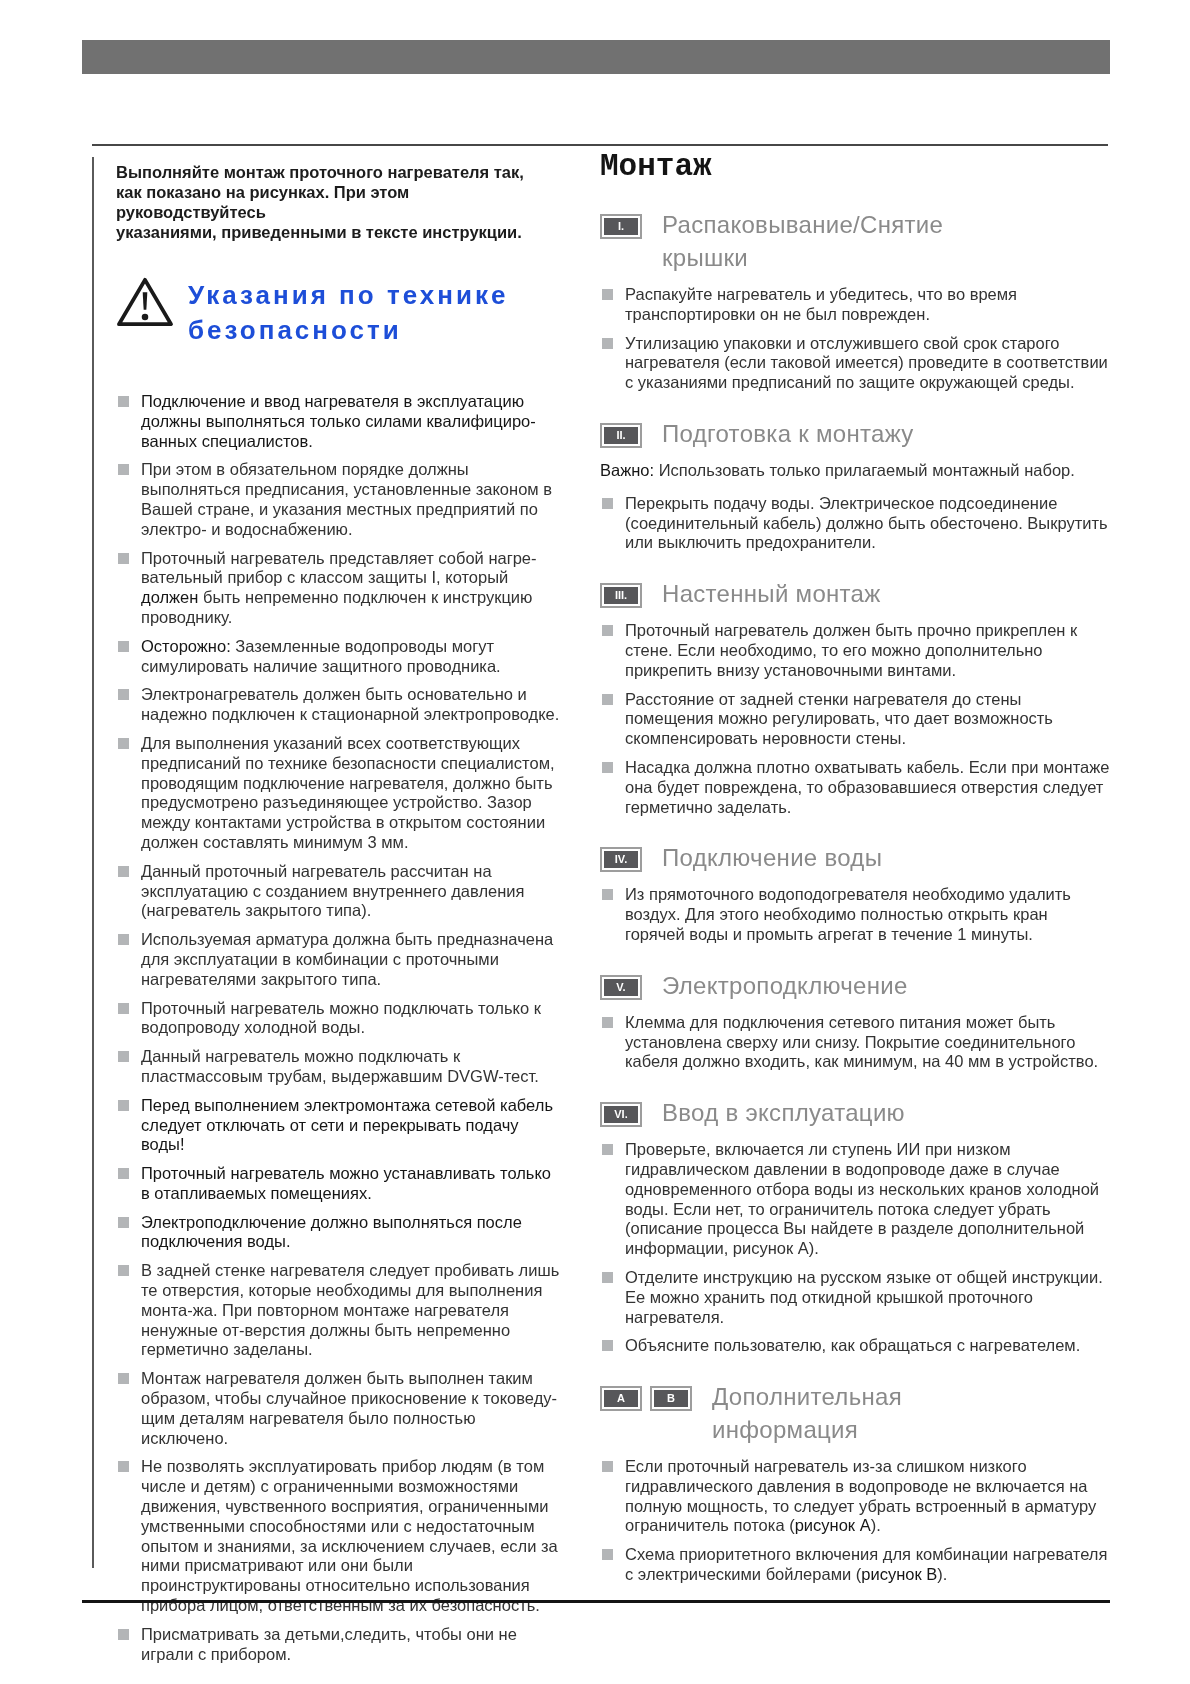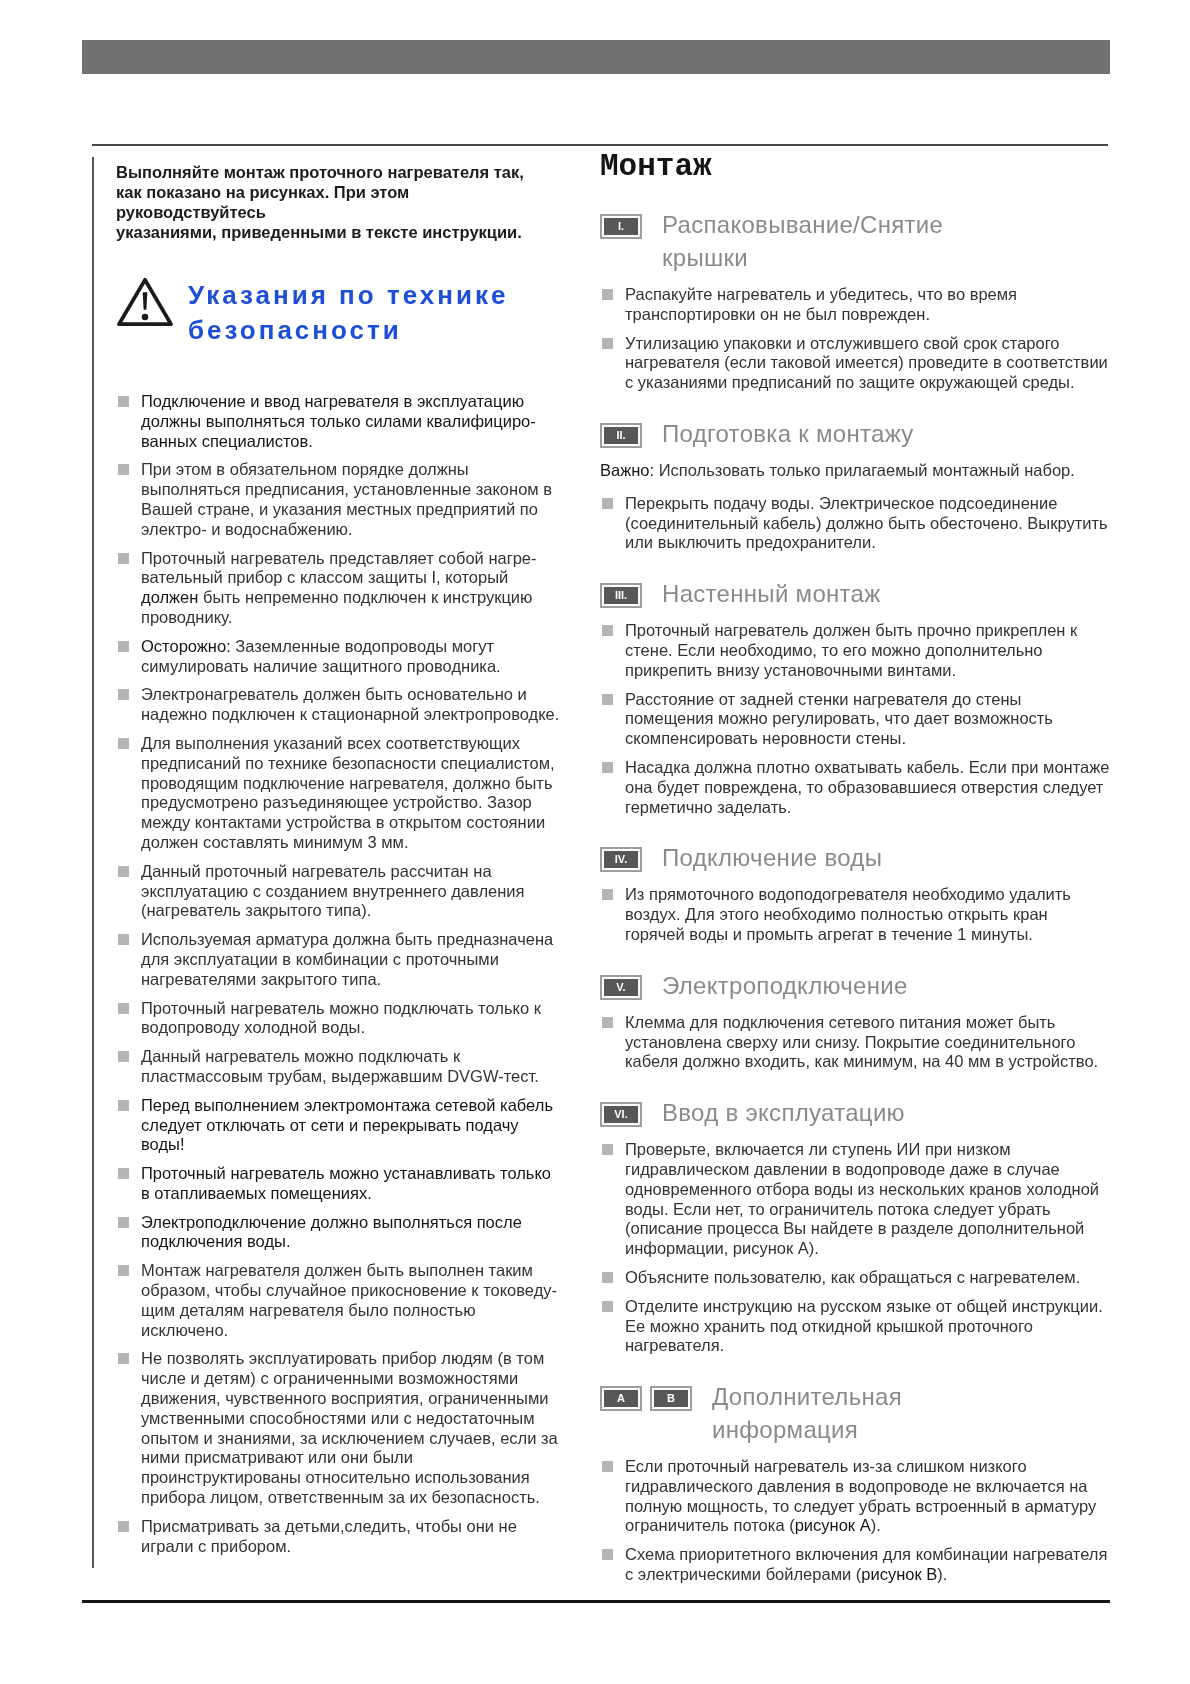--- a/index.html
+++ b/index.html
@@ -86,20 +86,21 @@
       <li><span class="sq"></span><span class="bt"><span class="b">Осторожно:</span><span> Заземленные водопроводы могут симулировать наличие защитного проводника.</span></span></li>
       <li><span class="sq"></span><span class="bt"><span>Электронагреватель должен быть основательно и надежно подключен к стационарной электропроводке.</span></span></li>
       <li><span class="sq"></span><span class="bt"><span>Для выполнения указаний всех соответствующих предписаний по технике безопасности специалистом, проводящим подключение нагревателя, должно быть предусмотрено разъединяющее устройство. Зазор между контактами устройства в открытом состоянии должен составлять минимум 3 мм.</span></span></li>
       <li><span class="sq"></span><span class="bt"><span>Данный проточный нагреватель рассчитан на эксплуатацию с созданием внутреннего давления (нагреватель закрытого типа).</span></span></li>
       <li><span class="sq"></span><span class="bt"><span>Используемая арматура должна быть предназначена для эксплуатации в комбинации с проточными нагревателями закрытого типа.</span></span></li>
       <li><span class="sq"></span><span class="bt"><span>Проточный нагреватель можно подключать только к водопроводу холодной воды.</span></span></li>
       <li><span class="sq"></span><span class="bt"><span>Данный нагреватель можно подключать к пластмассовым трубам, выдержавшим DVGW-тест.</span></span></li>
       <li><span class="sq"></span><span class="bt"><span class="b">Перед выполнением электромонтажа сетевой кабель следует отключать от сети и перекрывать подачу воды!</span></span></li>
       <li><span class="sq"></span><span class="bt"><span class="b">Проточный нагреватель можно устанавливать только в отапливаемых помещениях.</span></span></li>
       <li><span class="sq"></span><span class="bt"><span class="b">Электроподключение должно выполняться после подключения воды.</span></span></li>
+      <li><span class="sq"></span><span class="bt"><span>В задней стенке нагревателя следует пробивать лишь те отверстия, которые необходимы для выполнения монта-жа. При повторном монтаже нагревателя ненужные от-верстия должны быть непременно герметично заделаны.</span></span></li>
       <li><span class="sq"></span><span class="bt"><span>Монтаж нагревателя должен быть выполнен таким образом, чтобы случайное прикосновение к токоведу-щим деталям нагревателя было полностью исключено.</span></span></li>
       <li><span class="sq"></span><span class="bt"><span>Не позволять эксплуатировать прибор людям (в том числе и детям) с ограниченными возможностями движения, чувственного восприятия, ограниченными умственными способностями или с недостаточным опытом и знаниями, за исключением случаев, если за ними присматривают или они были проинструктированы относительно использования прибора лицом, ответственным за их безопасность.</span></span></li>
       <li><span class="sq"></span><span class="bt"><span>Присматривать за детьми,следить, чтобы они не играли с прибором.</span></span></li>
     </ul>
 </div>
 
 <div class="right-col">
   <h1 class="page-title">Монтаж</h1>
   <div id="sections">
       <section class="sec">
@@ -164,22 +165,22 @@
       </section>
       <section class="sec">
         <div class="sec-head">
           <span class="badge">
             <span class="badge-in">VI.</span>
           </span>
           <h3 class="sec-title">Ввод в эксплуатацию</h3>
         </div>
         <ul class="bullets">
           <li><span class="sq"></span><span class="bt"><span>Проверьте, включается ли ступень ИИ при низком гидравлическом давлении в водопроводе даже в случае одновременного отбора воды из нескольких кранов холодной воды. Если нет, то ограничитель потока следует убрать (описание процесса Вы найдете в разделе дополнительной информации, рисунок А).</span></span></li>
+          <li><span class="sq"></span><span class="bt"><span>Отделите инструкцию на русском языке от общей инструкции. Ее можно хранить под откидной крышкой проточного нагревателя.</span></span></li>
           <li><span class="sq"></span><span class="bt"><span>Объясните пользователю, как обращаться с нагревателем.</span></span></li>
-          <li><span class="sq"></span><span class="bt"><span>Отделите инструкцию на русском языке от общей инструкции. Ее можно хранить под откидной крышкой проточного нагревателя.</span></span></li>
         </ul>
       </section>
       <section class="sec">
         <div class="sec-head">
           <span class="badge">
             <span class="badge-in">A</span>
           </span>
           <span class="badge">
             <span class="badge-in">B</span>
           </span>

